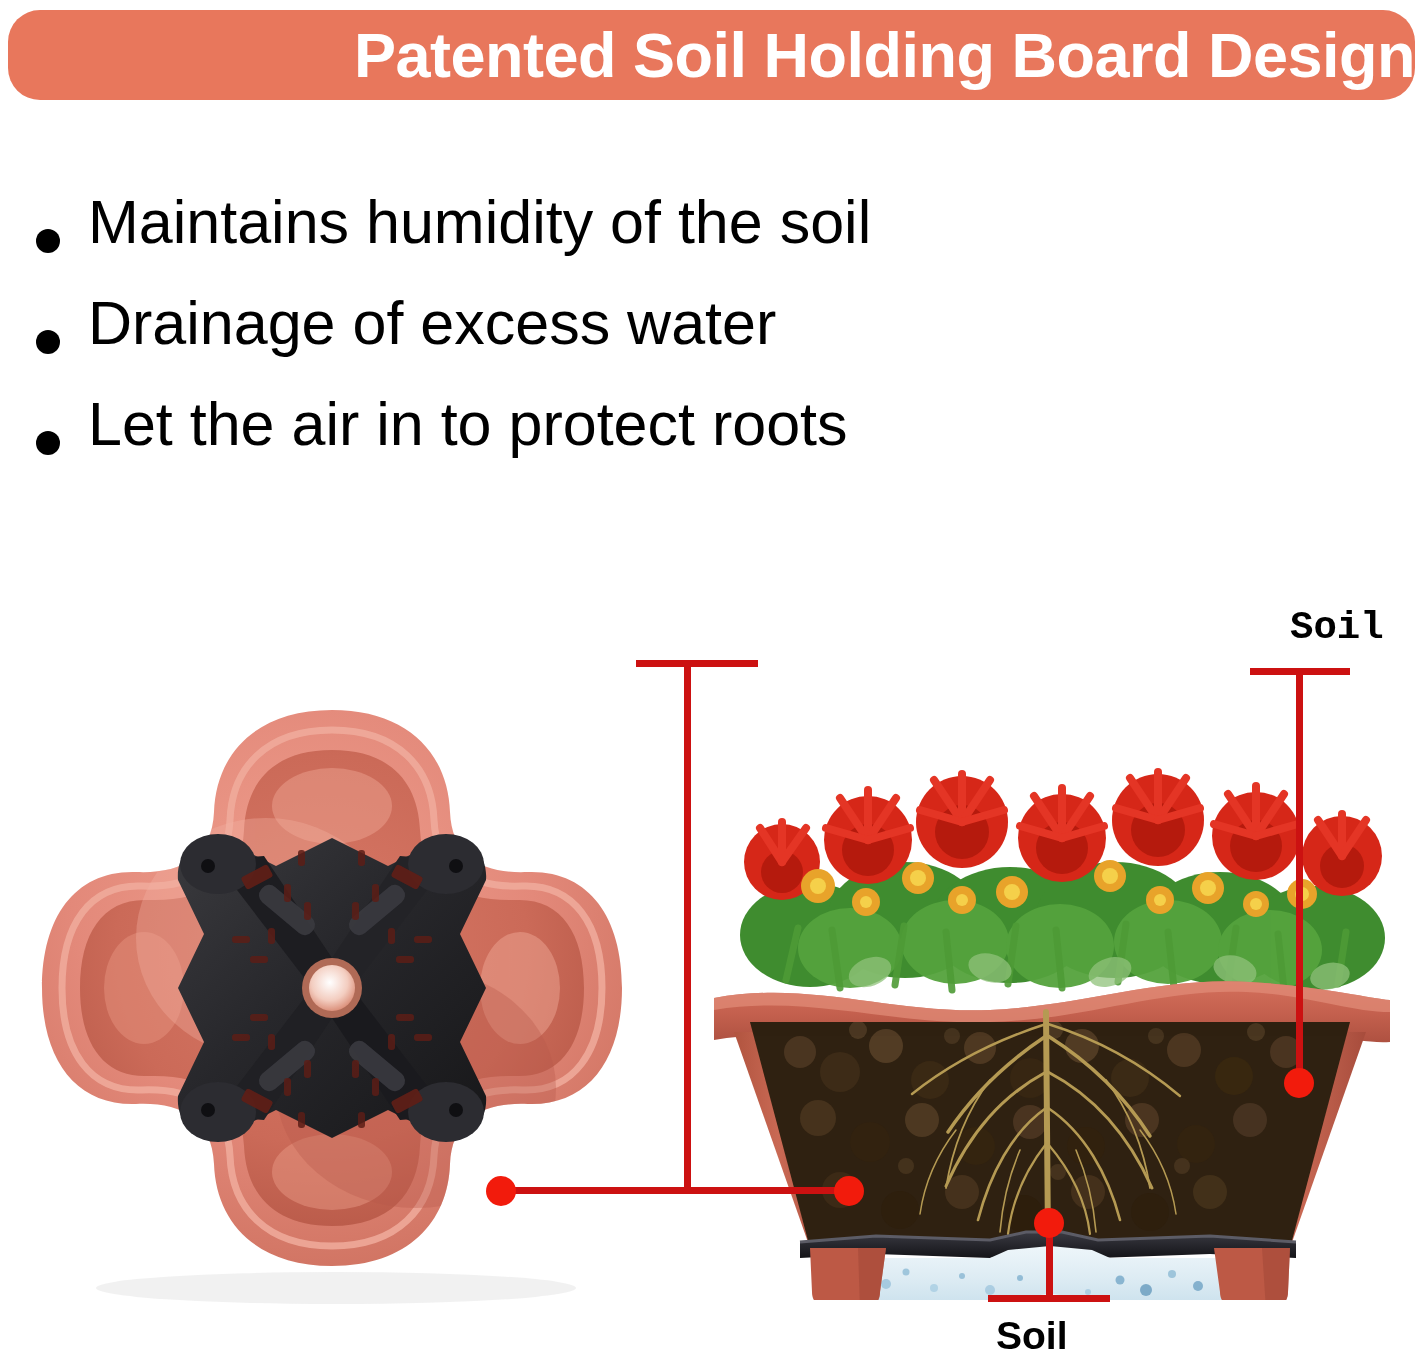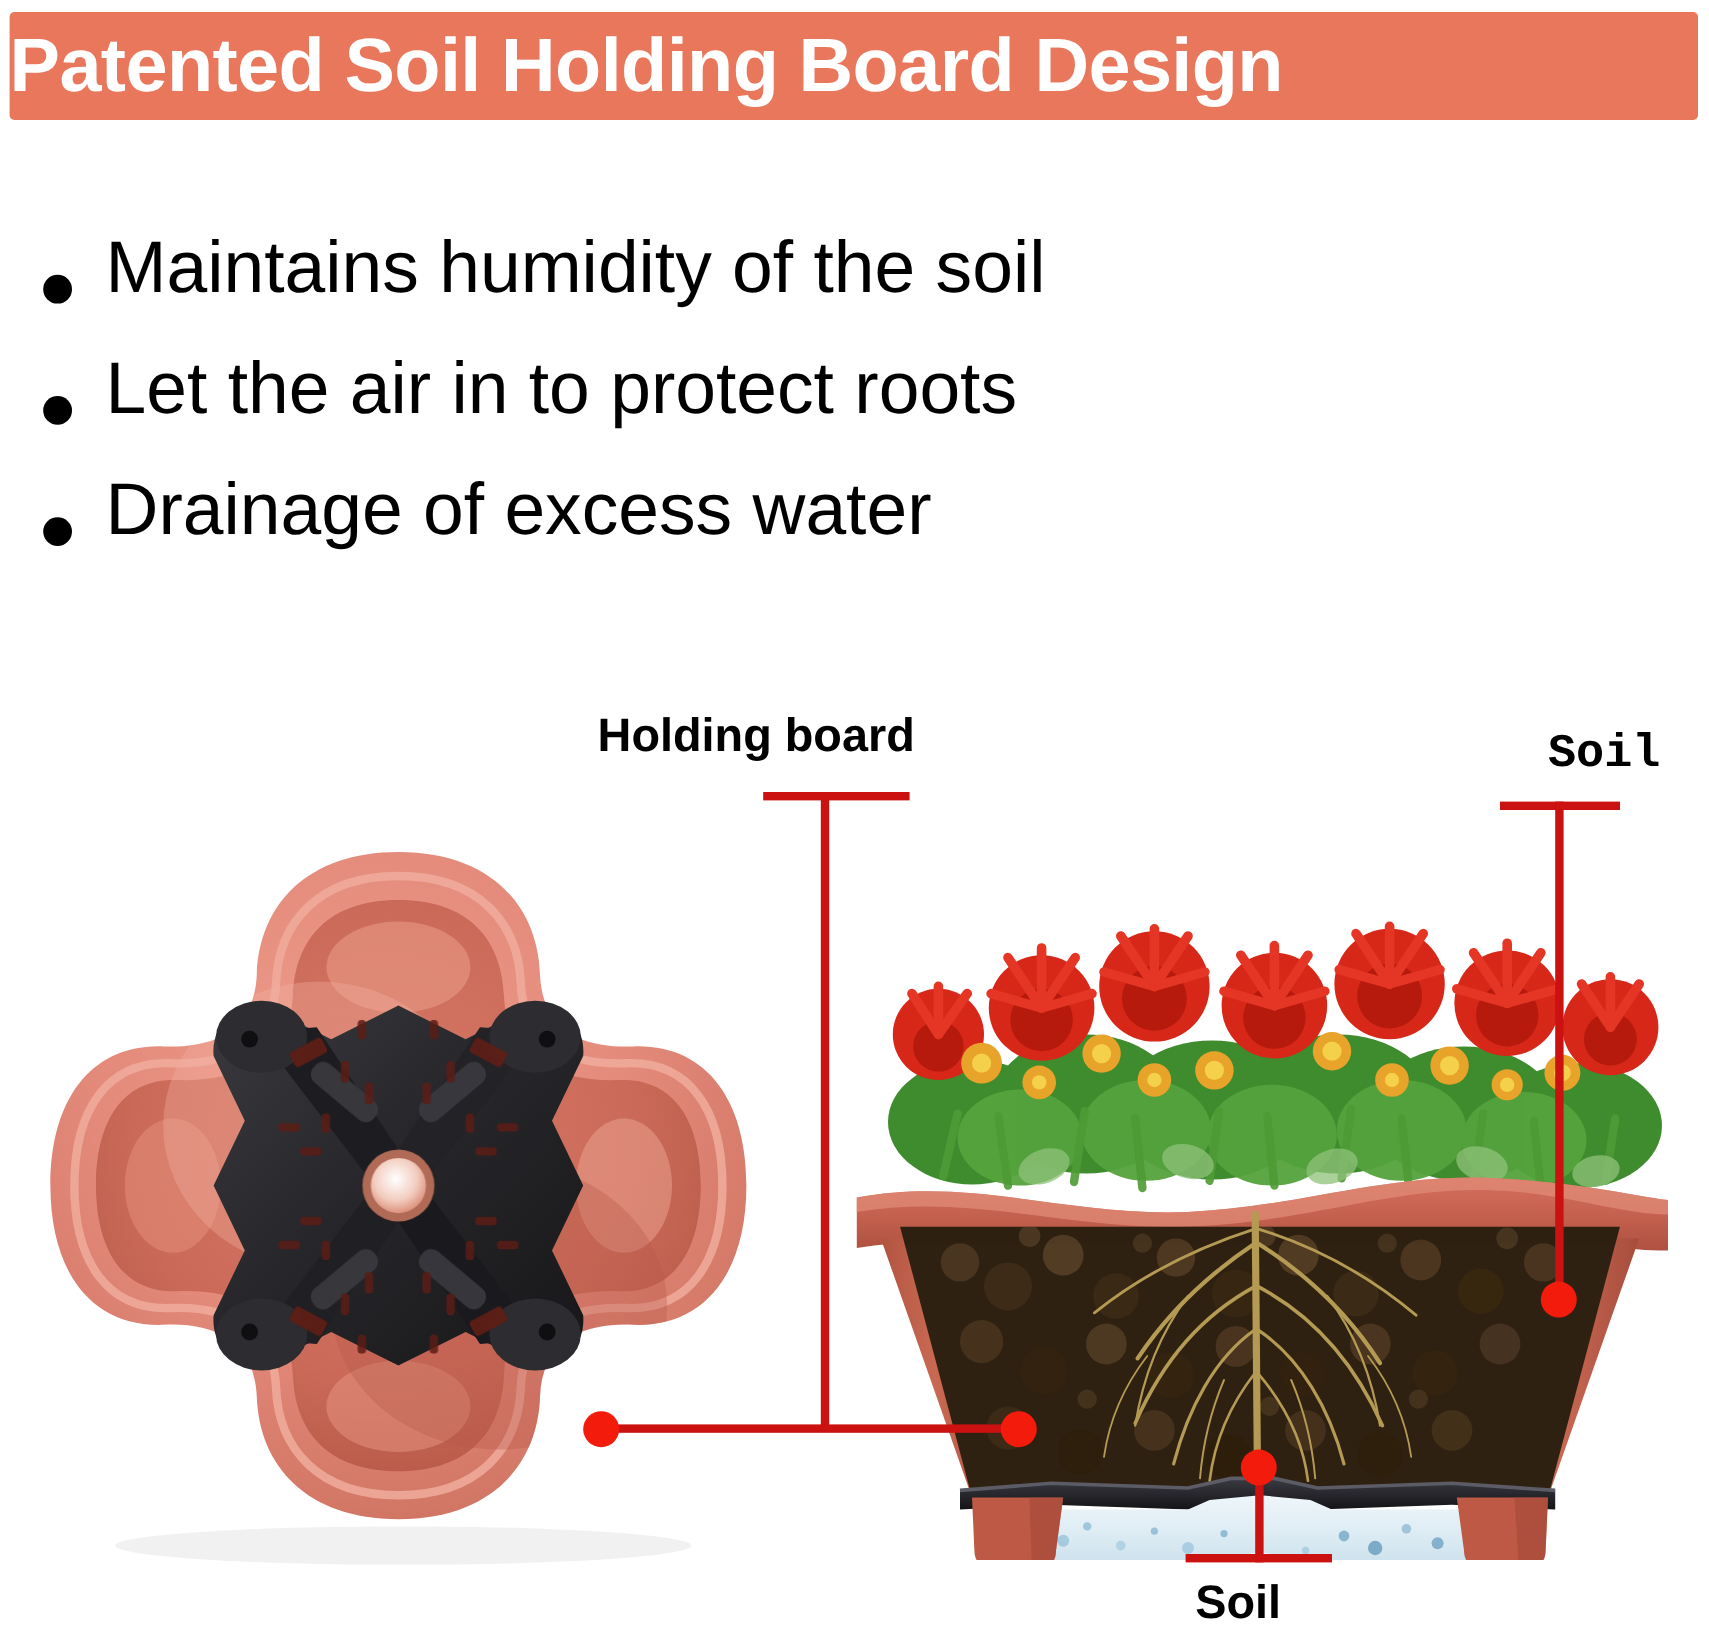--- a/index.html
+++ b/index.html
@@ -17,24 +17,24 @@
   }
 
   
   #header-banner {
     position: absolute;
     left: 8px;
     top: 10px;
     width: 1407px;
     height: 90px;
     background: #e8775c;
-    border-radius: 4px;
+    border-radius: 32px;
     display: flex;
     align-items: center;
-    justify-content: flex-start;
+    justify-content: flex-end;
     box-sizing: border-box;
   }
   #header-title {
     color: #ffffff;
     font-size: 63px;
     font-weight: bold;
     line-height: 1;
     letter-spacing: -0.5px;
     white-space: nowrap;
     font-family: "Liberation Sans", sans-serif;
@@ -144,26 +144,26 @@
 
 <div id="feature-list">
 
   <div class="feature-row">
     <span class="feature-bullet"></span>
     <span class="feature-text">Maintains humidity of the soil</span>
   </div>
 
   <div class="feature-row">
     <span class="feature-bullet"></span>
-    <span class="feature-text">Let the air in to protect roots</span>
+    <span class="feature-text">Drainage of excess water</span>
   </div>
 
   <div class="feature-row">
     <span class="feature-bullet"></span>
-    <span class="feature-text">Drainage of excess water</span>
+    <span class="feature-text">Let the air in to protect roots</span>
   </div>
 
 </div>
 
 <div id="diagram">
 
   <div id="planter-topview">
     <svg width="592" height="640" viewBox="0 0 592 640" xmlns="http://www.w3.org/2000/svg">
       <defs>
         <radialGradient id="gOuter" cx="45%" cy="35%" r="72%">
@@ -632,21 +632,20 @@
       </g>
       <g fill="#a44a38" opacity="0.6">
         <path d="M168 568 L 196 568 L 190 612 C 190 624, 182 630, 170 630 Z"></path>
         <path d="M572 568 L 600 568 L 598 612 C 598 624, 588 630, 576 630 Z"></path>
       </g>
 
       <ellipse cx="360" cy="628" rx="260" ry="8" fill="#d5d5d5" opacity="0.25"></ellipse>
     </svg>
   </div>
 
-  <div class="callout-label" id="label-holding-board">Holding board</div>
   <div class="leader" id="hb-tbar"></div>
   <div class="leader" id="hb-vert"></div>
   <div class="leader" id="hb-horiz"></div>
   <div class="leader-dot" id="hb-dot-left"></div>
   <div class="leader-dot" id="hb-dot-right"></div>
 
   <div class="callout-label" id="label-soil">Soil</div>
   <div class="leader" id="soil-tbar"></div>
   <div class="leader" id="soil-vert"></div>
   <div class="leader-dot" id="soil-dot"></div>

